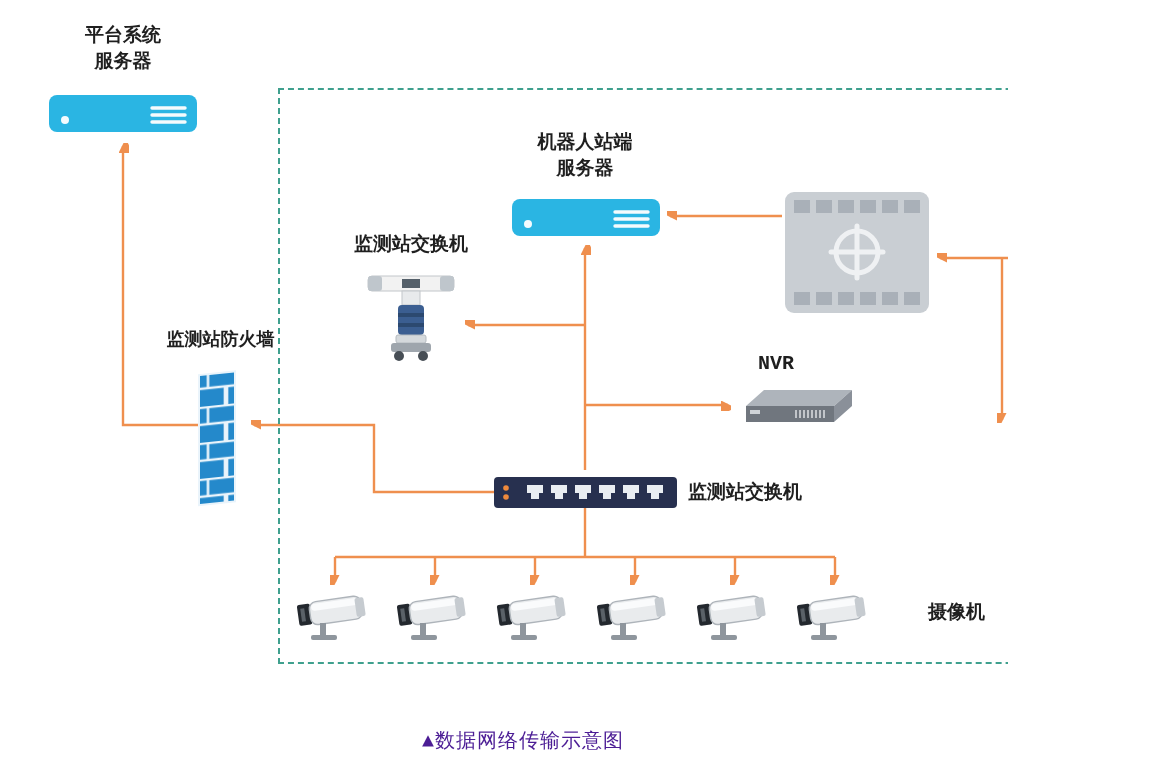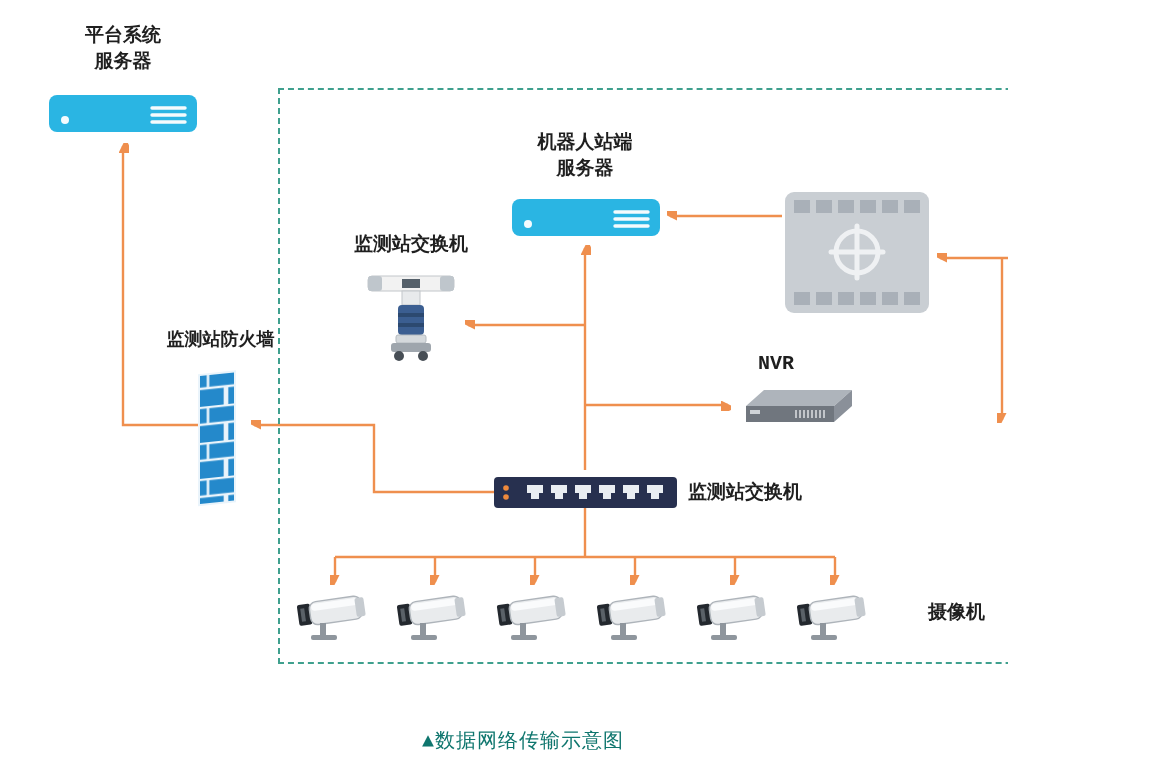--- a/index.html
+++ b/index.html
@@ -13,21 +13,21 @@
     white-space:pre-line;color:#1f1f1f;
   }
   .node-label.left{text-align:left;}
   .dashed-box{
     position:absolute;left:240px;top:88px;width:913px;height:576px;
     border:2px dashed #3FA08E;box-sizing:border-box;background:transparent;
   }
   .wires{position:absolute;left:0;top:0;pointer-events:none;}
   .caption{
     position:absolute;left:0;top:727px;width:100%;text-align:center;
-    font-size:20px;color:#0f766e;font-weight:400;letter-spacing:1px;
+    font-size:20px;color:#4c1d95;font-weight:400;letter-spacing:1px;
   }
 </style>
 </head>
 <body>
 
 <div class="canvas">
 
   <svg width="0" height="0" style="position:absolute" aria-hidden="true">
     <defs>
       <g id="server-shape">

